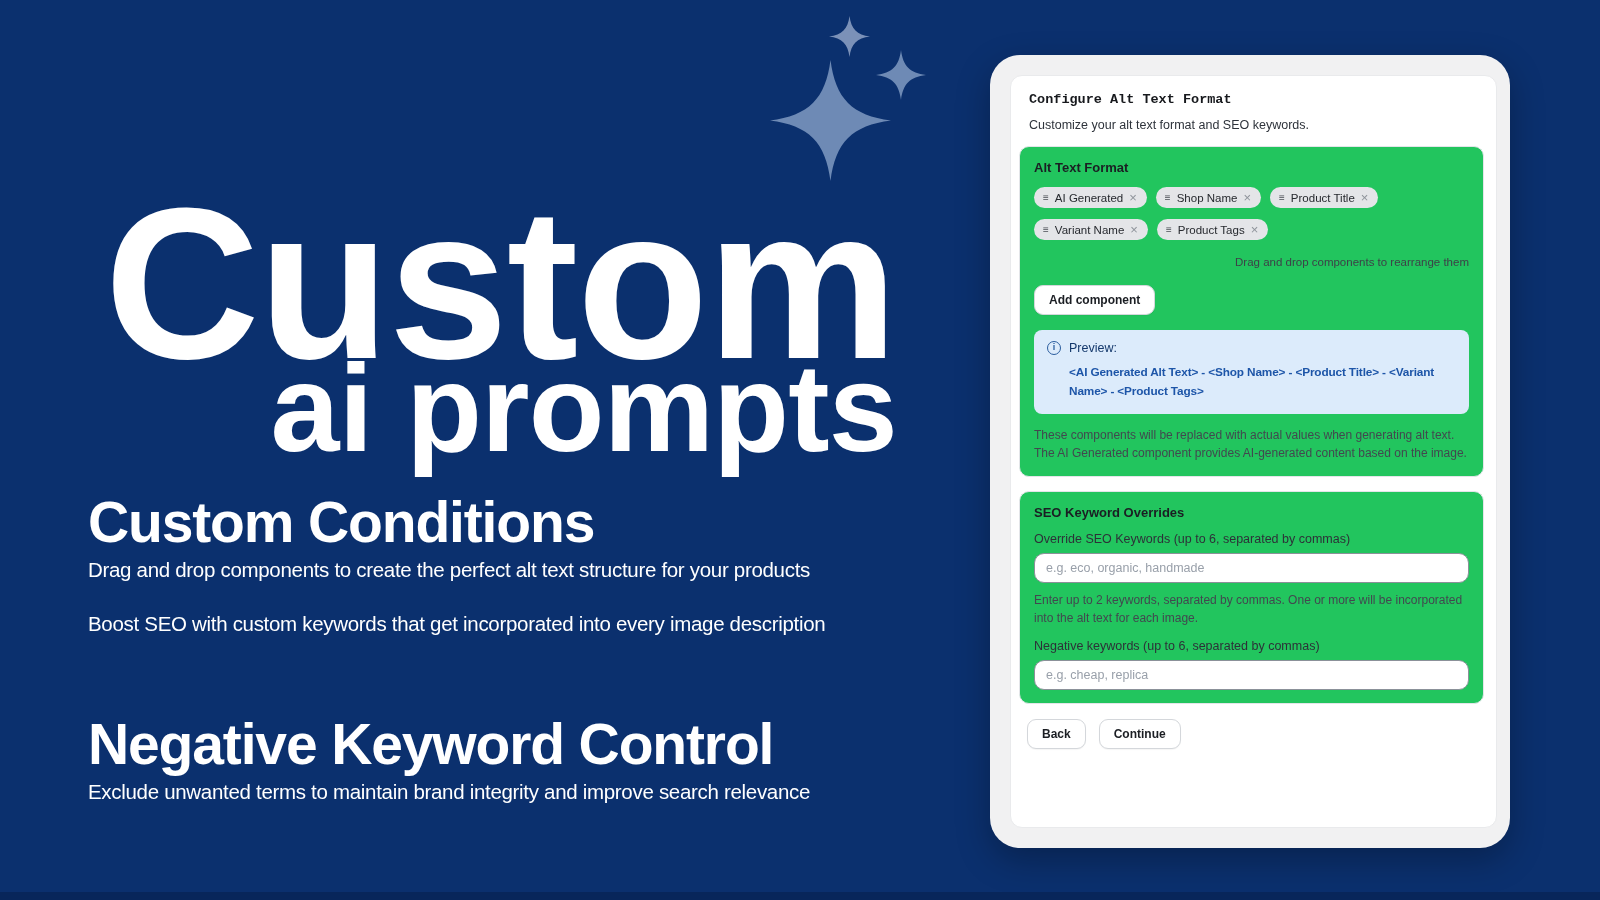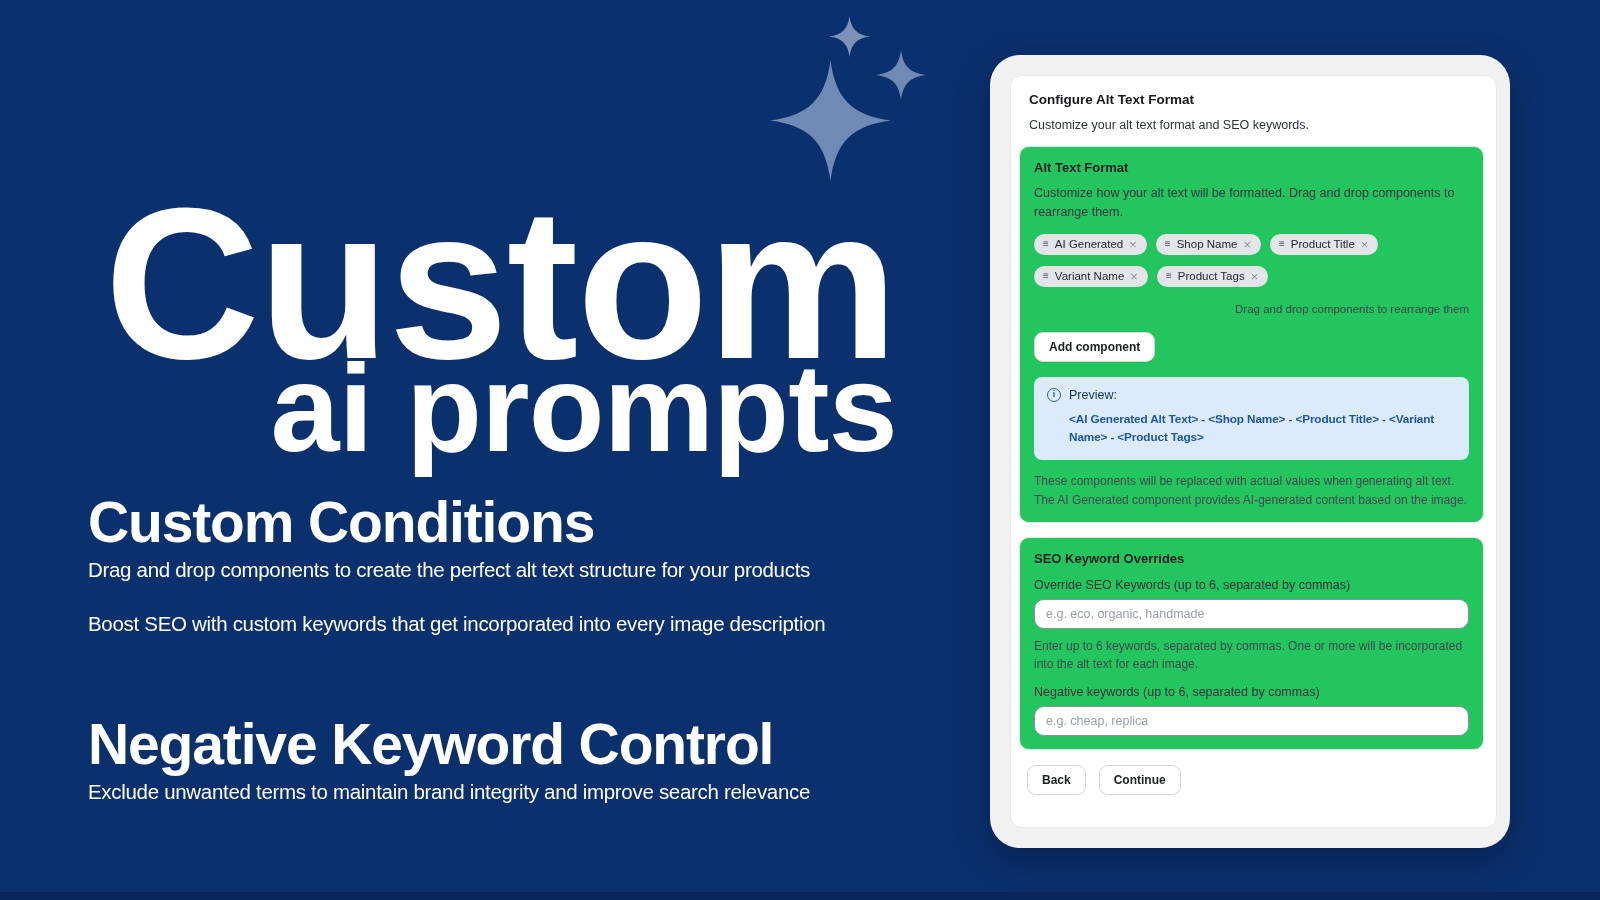--- a/index.html
+++ b/index.html
@@ -50,21 +50,21 @@
     background:#f1f1f2; border-radius:30px;
     box-shadow:0 12px 34px rgba(0,0,0,0.28);
   }
   .app-card {
     position:absolute; left:20px; right:13px; top:20px; bottom:20px;
     background:#ffffff; border:1px solid #e9eaec; border-radius:12px;
     padding:13px 12px 16px 8px;
     font-size:12.5px; color:#303540; overflow:hidden;
   }
   .app-header { margin-left:10px; margin-top:3px; }
-  .app-title { font-size:13.5px; font-weight:700; color:#17191d; }
+  .app-title { font-size:13.5px; font-weight:700; color:#17191d;font-family:Liberation Mono, monospace; }
   .app-subtitle { margin-top:11px; font-size:12.5px; color:#2e333b; }
   .section-card {
     margin-top:14px; border:1px solid #e3e5e9; border-radius:10px;
     padding:13px 14px; background:#22c55e;
   }
   .section-title { font-size:13px; font-weight:700; color:#1b1e23; }
   .section-desc { margin-top:9px; line-height:1.5; color:#303540; }
   
   .chips { display:flex; flex-wrap:wrap; gap:11px 9px; margin-top:12px; }
   .chip {
@@ -143,21 +143,20 @@
 <div class="device-frame">
   <div class="app-card">
 
     <div class="app-header">
       <div class="app-title">Configure Alt Text Format</div>
       <div class="app-subtitle">Customize your alt text format and SEO keywords.</div>
     </div>
 
     <div class="section-card">
       <div class="section-title">Alt Text Format</div>
-      <div class="section-desc">Customize how your alt text will be formatted. Drag and drop components to rearrange them.</div>
 
       <div class="chips">
         <span class="chip">
           <span class="grip">≡</span>
           <span>AI Generated</span>
           <span class="x">×</span>
         </span>
         <span class="chip">
           <span class="grip">≡</span>
           <span>Shop Name</span>
@@ -193,21 +192,21 @@
       </div>
 
       <div class="footnote">These components will be replaced with actual values when generating alt text. The AI Generated component provides AI-generated content based on the image.</div>
     </div>
 
     <div class="section-card">
       <div class="section-title">SEO Keyword Overrides</div>
 
       <div class="field-label">Override SEO Keywords (up to 6, separated by commas)</div>
       <input class="text-input" type="text" placeholder="e.g. eco, organic, handmade" style="">
-      <div class="field-help">Enter up to 6 keywords, separated by commas. One or more will be incorporated into the alt text for each image.</div>
+      <div class="field-help">Enter up to 2 keywords, separated by commas. One or more will be incorporated into the alt text for each image.</div>
 
       <div class="field-label">Negative keywords (up to 6, separated by commas)</div>
       <input class="text-input" type="text" placeholder="e.g. cheap, replica" style="">
     </div>
 
     <div class="actions">
       <button class="btn">Back</button>
       <button class="btn">Continue</button>
     </div>
 

